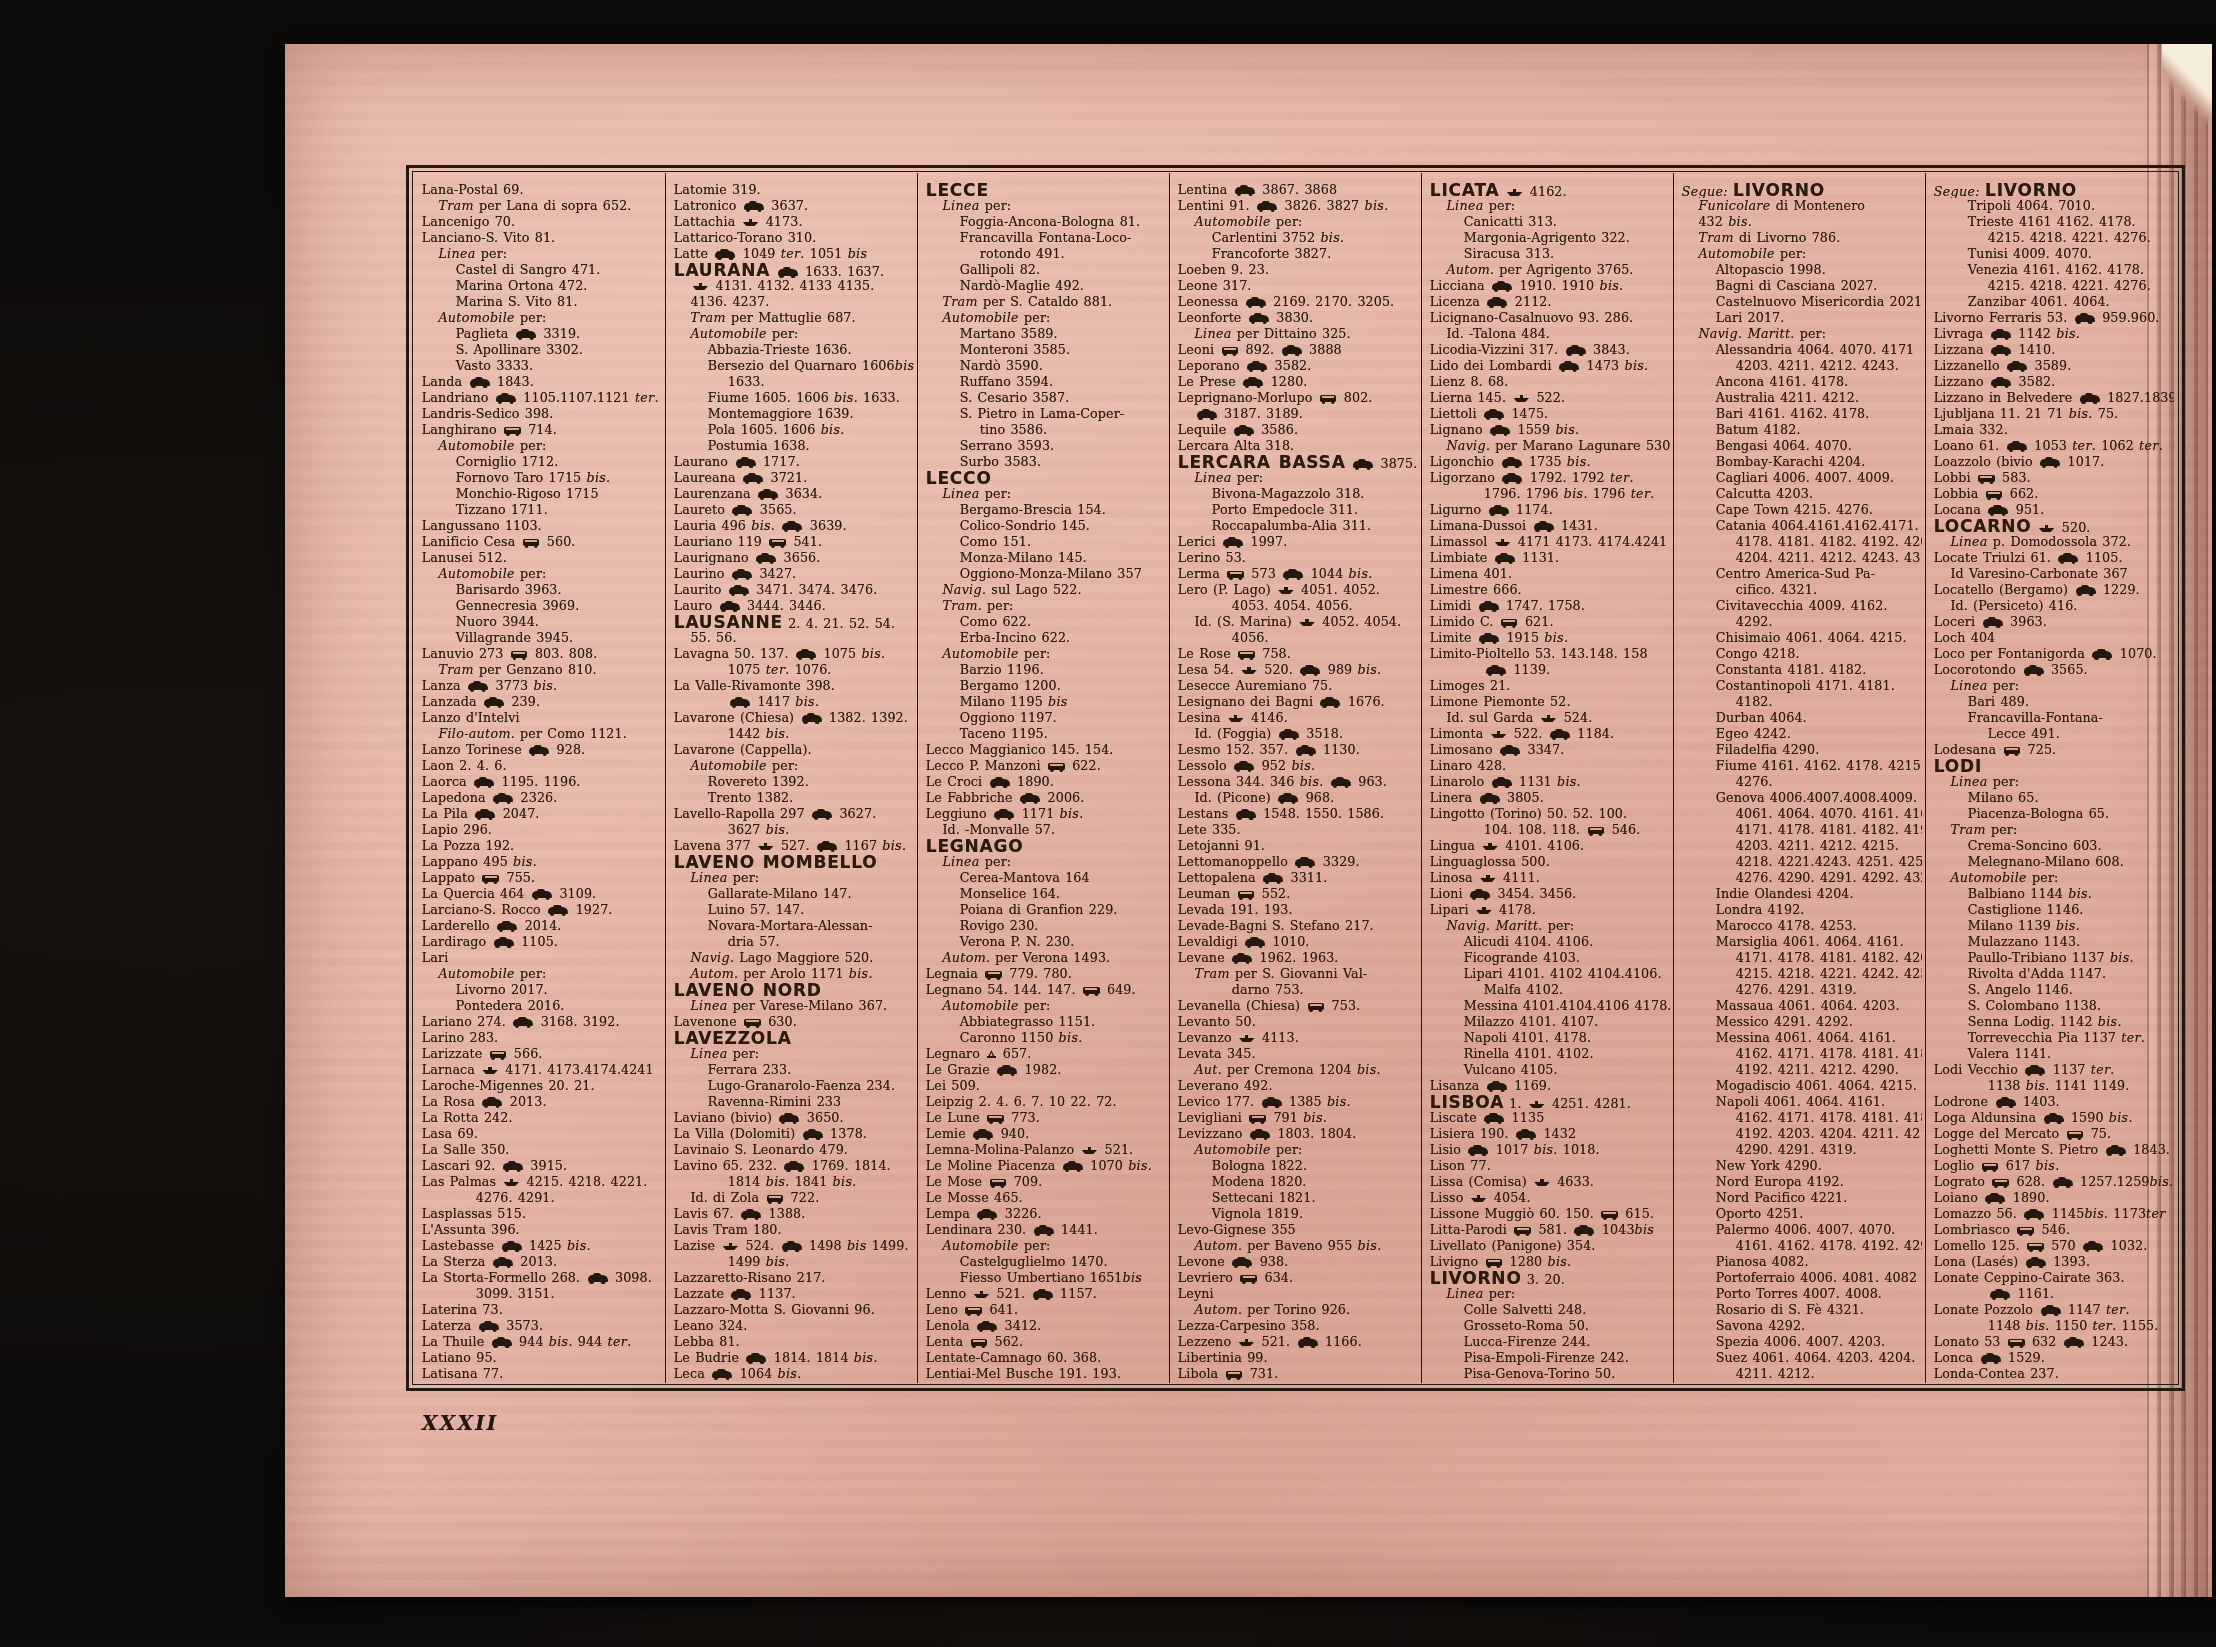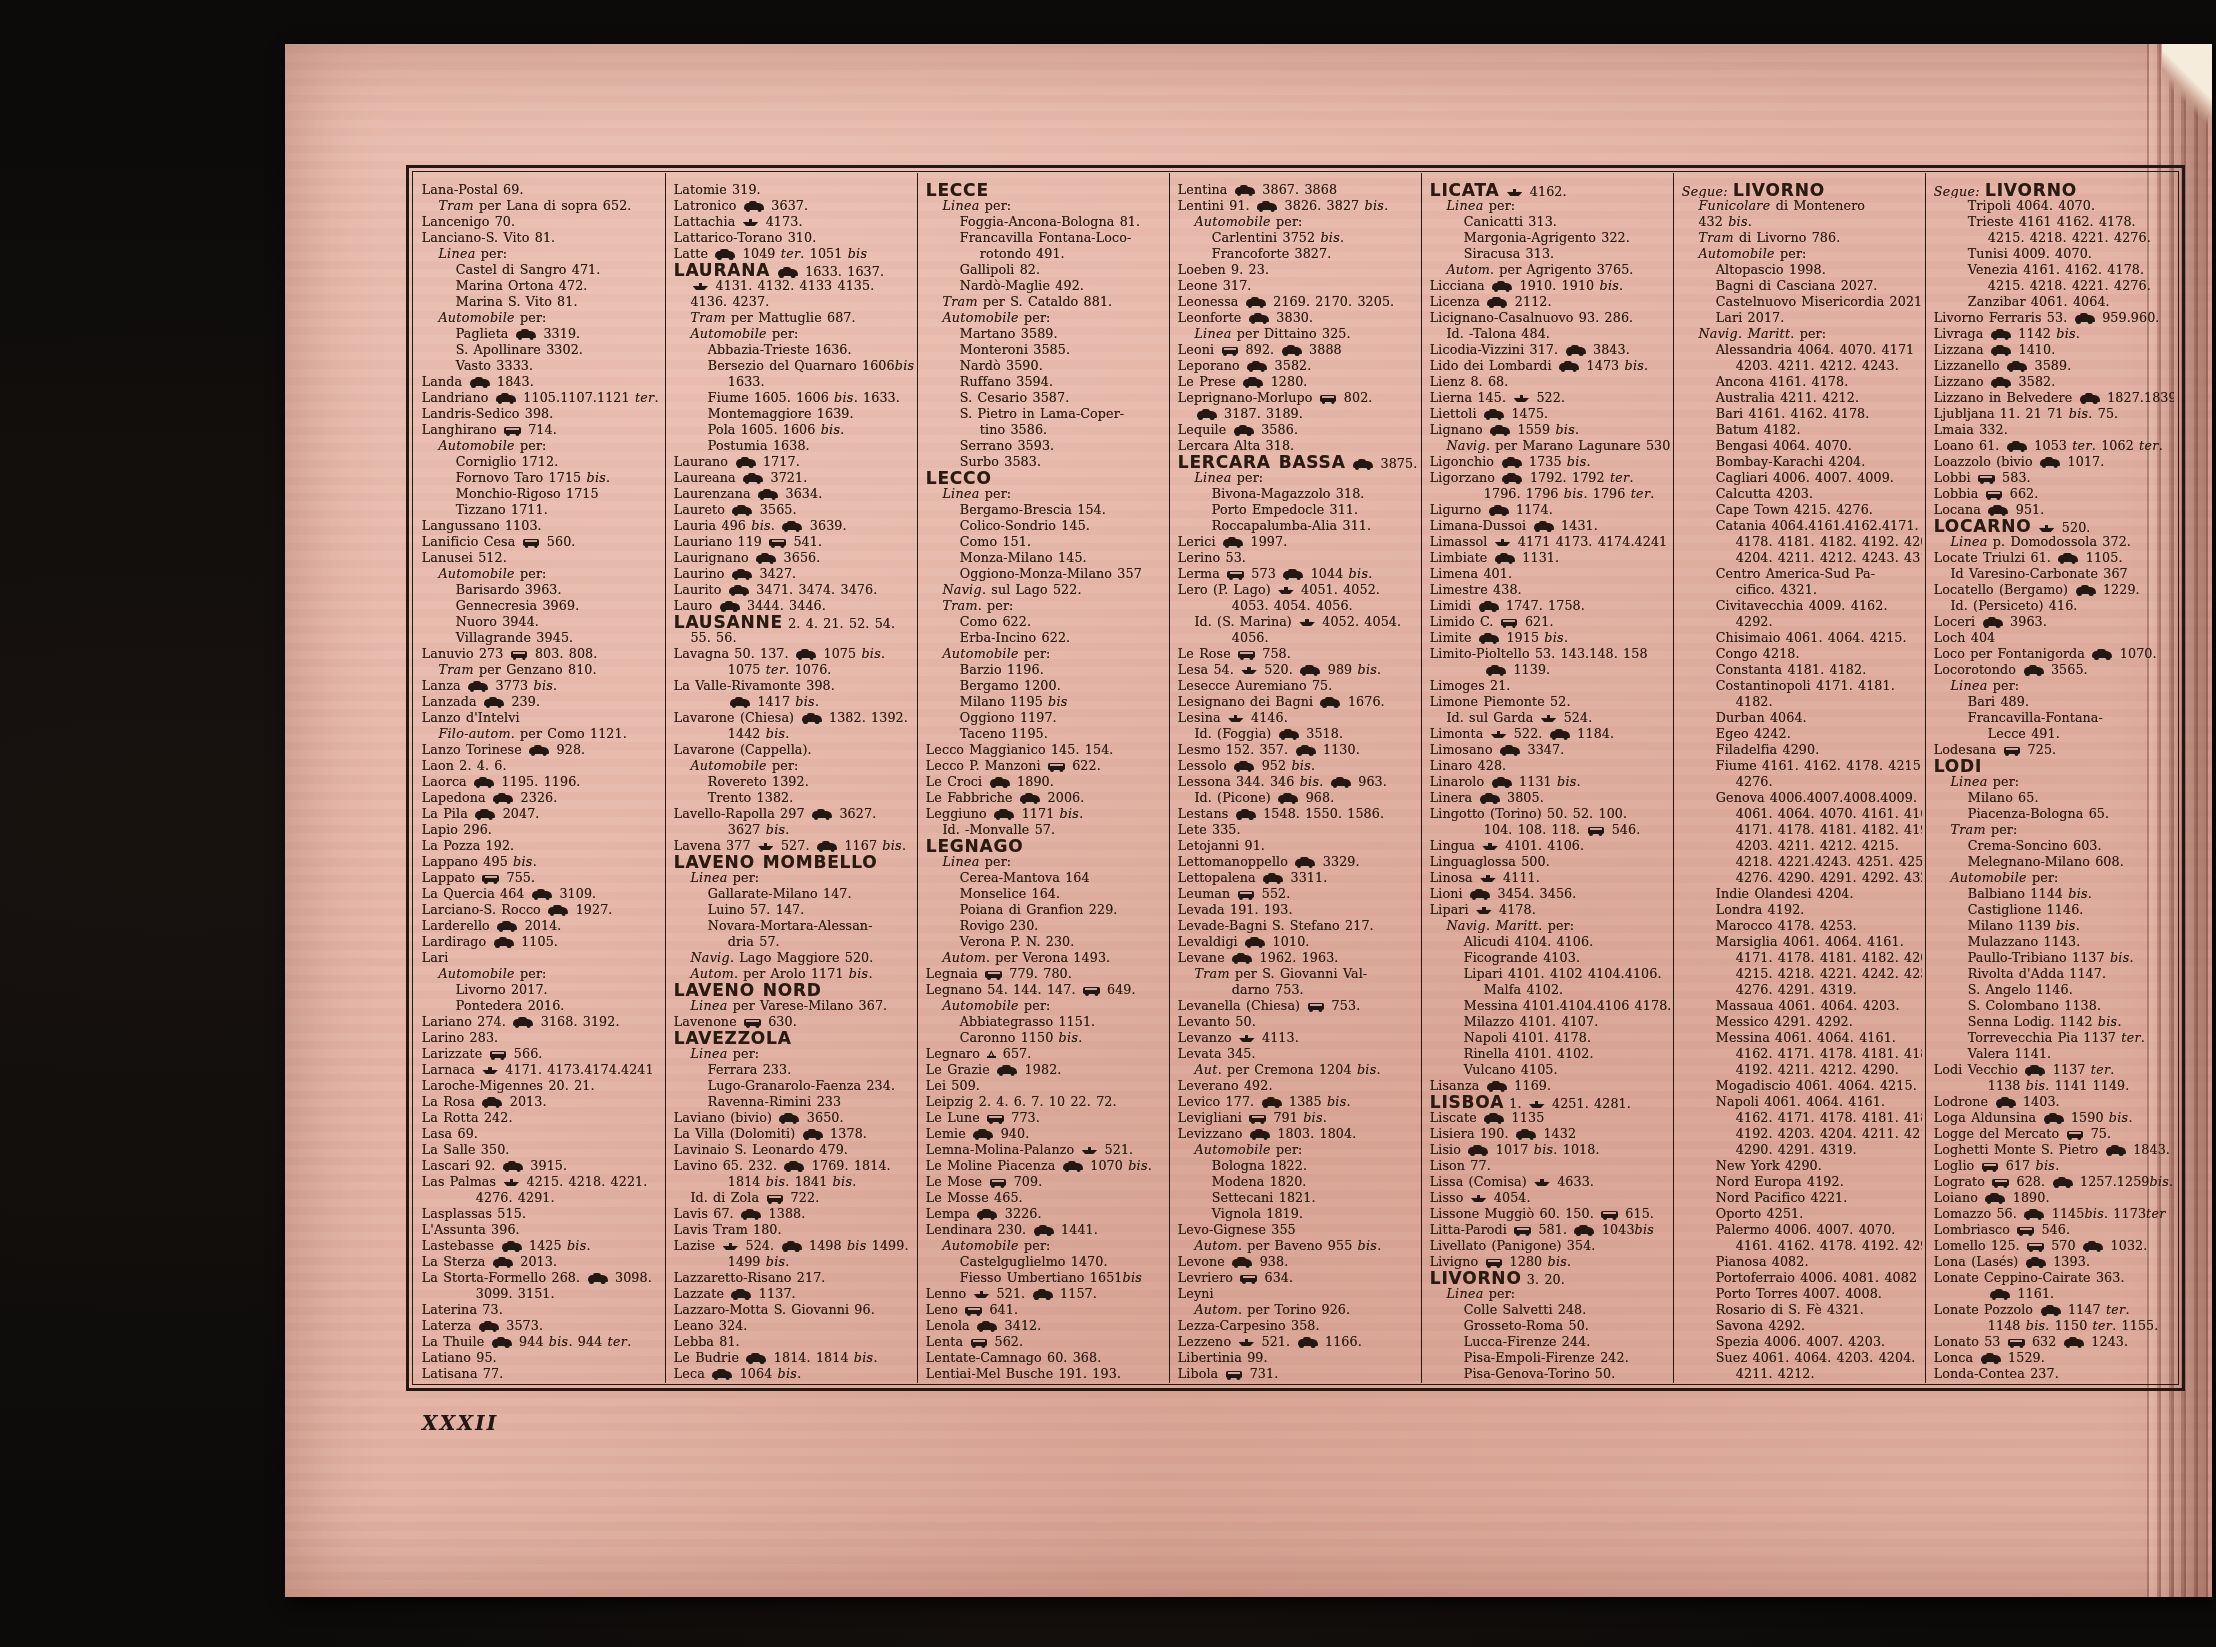--- a/index.html
+++ b/index.html
@@ -416,21 +416,21 @@
           <div class="line i0">Lignano <span class="ic ic-car"></span> 1559 <i>bis</i>.</div>
           <div class="line i1"><i>Navig</i>. per Marano Lagunare 530</div>
           <div class="line i0">Ligonchio <span class="ic ic-car"></span> 1735 <i>bis</i>.</div>
           <div class="line i0">Ligorzano <span class="ic ic-car"></span> 1792. 1792 <i>ter</i>.</div>
           <div class="line i3">1796. 1796 <i>bis</i>. 1796 <i>ter</i>.</div>
           <div class="line i0">Ligurno <span class="ic ic-car"></span> 1174.</div>
           <div class="line i0">Limana-Dussoi <span class="ic ic-car"></span> 1431.</div>
           <div class="line i0">Limassol <span class="ic ic-ship"></span> 4171 4173. 4174.4241</div>
           <div class="line i0">Limbiate <span class="ic ic-car"></span> 1131.</div>
           <div class="line i0">Limena 401.</div>
-          <div class="line i0">Limestre 438.</div>
+          <div class="line i0">Limestre 666.</div>
           <div class="line i0">Limidi <span class="ic ic-car"></span> 1747. 1758.</div>
           <div class="line i0">Limido C. <span class="ic ic-bus"></span> 621.</div>
           <div class="line i0">Limite <span class="ic ic-car"></span> 1915 <i>bis</i>.</div>
           <div class="line i0">Limito-Pioltello 53. 143.148. 158</div>
           <div class="line i3"><span class="ic ic-car"></span> 1139.</div>
           <div class="line i0">Limoges 21.</div>
           <div class="line i0">Limone Piemonte 52.</div>
           <div class="line i1">Id. sul Garda <span class="ic ic-ship"></span> 524.</div>
           <div class="line i0">Limonta <span class="ic ic-ship"></span> 522. <span class="ic ic-car"></span> 1184.</div>
           <div class="line i0">Limosano <span class="ic ic-car"></span> 3347.</div>
@@ -546,21 +546,21 @@
           <div class="line i2">Portoferraio 4006. 4081. 4082</div>
           <div class="line i2">Porto Torres 4007. 4008.</div>
           <div class="line i2">Rosario di S. Fè 4321.</div>
           <div class="line i2">Savona 4292.</div>
           <div class="line i2">Spezia 4006. 4007. 4203.</div>
           <div class="line i2">Suez 4061. 4064. 4203. 4204.</div>
           <div class="line i3">4211. 4212.</div>
         </div>
         <div class="col">
           <div class="line i0"><i>Segue:</i> <span class="caps">LIVORNO</span></div>
-          <div class="line i2">Tripoli 4064. 4070.</div>
+          <div class="line i2">Tripoli 4064. 7010.</div>
           <div class="line i2">Trieste 4161 4162. 4178.</div>
           <div class="line i3">4215. 4218. 4221. 4276.</div>
           <div class="line i2">Tunisi 4009. 4070.</div>
           <div class="line i2">Venezia 4161. 4162. 4178.</div>
           <div class="line i3">4215. 4218. 4221. 4276.</div>
           <div class="line i2">Zanzibar 4061. 4064.</div>
           <div class="line i0">Livorno Ferraris 53. <span class="ic ic-car"></span> 959.960.</div>
           <div class="line i0">Livraga <span class="ic ic-car"></span> 1142 <i>bis</i>.</div>
           <div class="line i0">Lizzana <span class="ic ic-car"></span> 1410.</div>
           <div class="line i0">Lizzanello <span class="ic ic-car"></span> 3589.</div>

